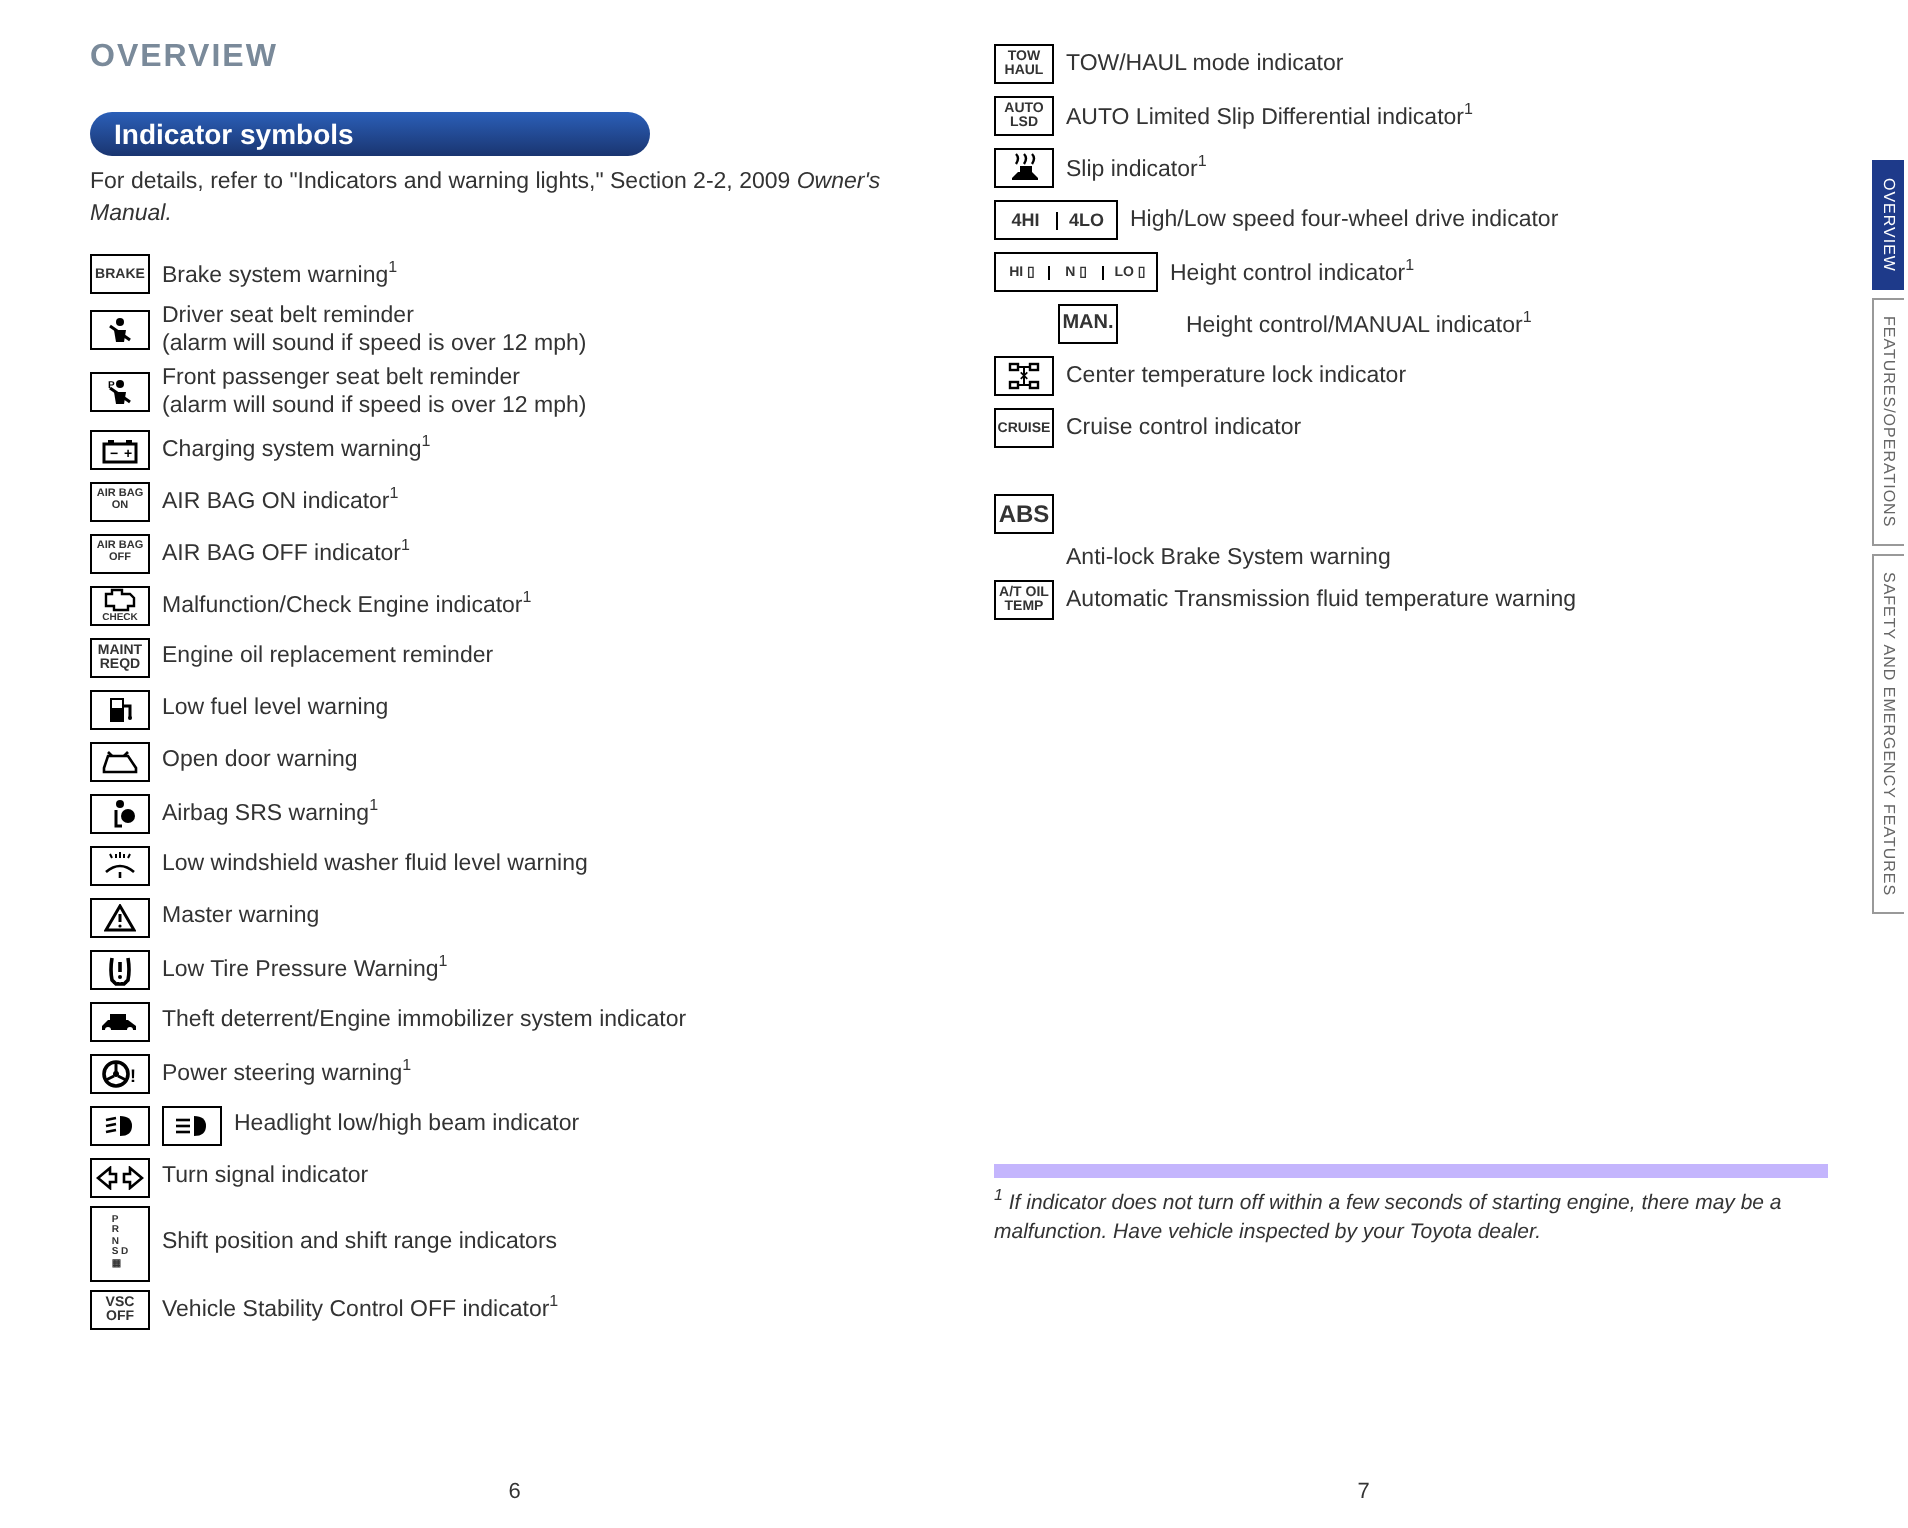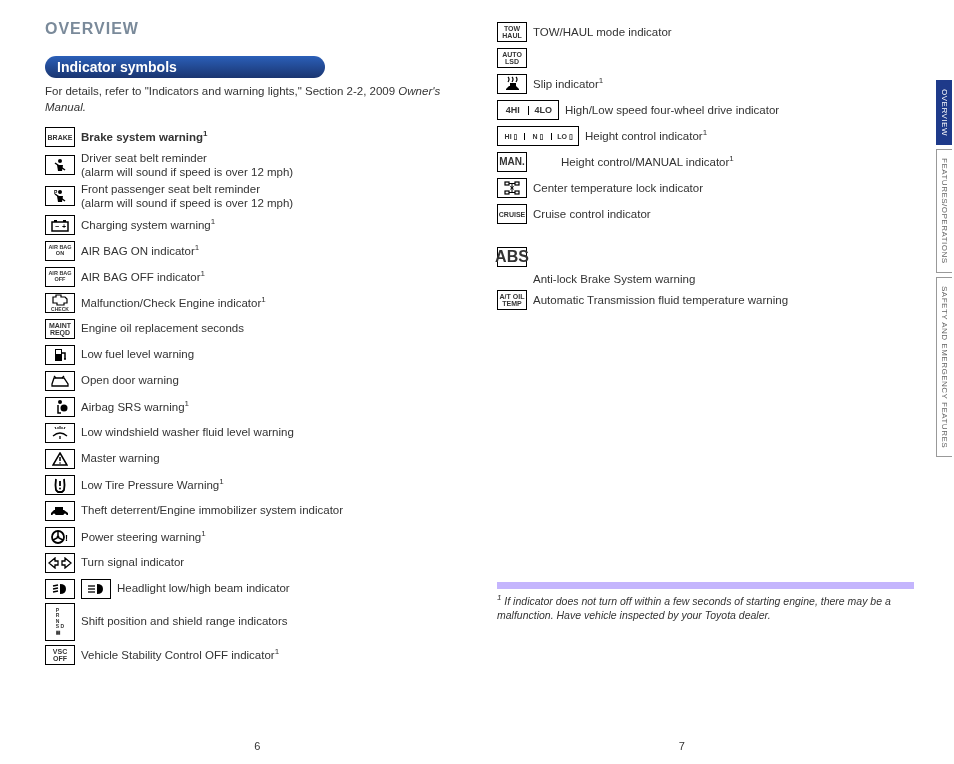--- a/index.html
+++ b/index.html
@@ -32,21 +32,21 @@
 <body>
 
 <div class="page">
   <div class="col">
     <div class="overview-title">OVERVIEW</div>
     <div class="header-bar">Indicator symbols</div>
     <div class="intro"><span>For details, refer to "Indicators and warning lights," Section 2-2, 2009 </span><em>Owner's Manual.</em></div>
     <div id="left-list">
         <div class="row">
           <div class="icon" style="font-size: 7px; white-space: pre;">BRAKE</div>
-          <div class="desc" style="white-space: pre-line; font-weight: bold;">Brake system warning<span class="sup">1</span></div>
+          <div class="desc" style="white-space: pre-line;">Brake system warning<span class="sup">1</span></div>
         </div>
         <div class="row">
           <div class="icon">
             <svg width="16" height="16" viewBox="0 0 16 16">
               <circle cx="8" cy="4" r="2" fill="#000"></circle>
               <path d="M5 8 L11 8 L10 14 L6 14 Z" fill="#000"></path>
               <line x1="3" y1="6" x2="13" y2="13" stroke="#000" stroke-width="1.5"></line>
             </svg>
           </div>
           <div class="desc" style="white-space: pre-line;">Driver seat belt reminder
@@ -91,21 +91,21 @@
             <svg width="18" height="12" viewBox="0 0 18 12">
               <path d="M2 3 L5 3 L5 1 L10 1 L10 3 L14 3 L16 5 L16 9 L13 9 L13 11 L6 11 L6 9 L2 9 Z" fill="none" stroke="#000" stroke-width="1.2"></path>
             </svg>
             <div style="font-size:5px;margin-top:1px">CHECK</div>
           </div>
           <div class="desc" style="white-space: pre-line;">Malfunction/Check Engine indicator<span class="sup">1</span></div>
         </div>
         <div class="row">
           <div class="icon" style="font-size: 7px; white-space: pre;">MAINT
 REQD</div>
-          <div class="desc" style="white-space: pre-line;">Engine oil replacement seconds</div>
+          <div class="desc" style="white-space: pre-line;">Engine oil replacement reminder</div>
         </div>
         <div class="row">
           <div class="icon">
             <svg width="14" height="16" viewBox="0 0 14 16">
               <rect x="2" y="2" width="7" height="12" fill="#000"></rect>
               <rect x="3" y="3" width="5" height="4" fill="#fff"></rect>
               <path d="M9 6 L12 6 L12 12" stroke="#000" stroke-width="1.5" fill="none"></path>
               <circle cx="12" cy="12" r="1" fill="#000"></circle>
             </svg>
           </div>
@@ -178,29 +178,20 @@
             <svg width="20" height="16" viewBox="0 0 20 16">
               <circle cx="8" cy="8" r="6" fill="none" stroke="#000" stroke-width="1.8"></circle>
               <circle cx="8" cy="8" r="1.5" fill="#000"></circle>
               <line x1="8" y1="2" x2="8" y2="7" stroke="#000" stroke-width="1.5"></line>
               <line x1="3" y1="11" x2="7" y2="9" stroke="#000" stroke-width="1.5"></line>
               <line x1="13" y1="11" x2="9" y2="9" stroke="#000" stroke-width="1.5"></line>
               <text x="15" y="12" font-size="9" font-weight="bold">!</text>
             </svg>
           </div>
           <div class="desc" style="white-space: pre-line;">Power steering warning<span class="sup">1</span></div>
-        </div>
-        <div class="row">
-          <div class="icon">
-            <svg width="24" height="12" viewBox="0 0 24 12">
-              <path d="M1 6 L7 1 L7 4 L10 4 L10 8 L7 8 L7 11 Z" fill="none" stroke="#000" stroke-width="1.3"></path>
-              <path d="M23 6 L17 1 L17 4 L14 4 L14 8 L17 8 L17 11 Z" fill="none" stroke="#000" stroke-width="1.3"></path>
-            </svg>
-          </div>
-          <div class="desc" style="white-space: pre-line;">Turn signal indicator</div>
         </div>
         <div class="row">
           <div style="display: flex;">
             <div class="icon">
               <svg width="16" height="14" viewBox="0 0 16 14">
                 <path d="M8 2 Q14 2 14 7 Q14 12 8 12 Z" fill="#000"></path>
                 <line x1="1" y1="4" x2="6" y2="3" stroke="#000" stroke-width="1.3"></line>
                 <line x1="1" y1="7" x2="6" y2="6" stroke="#000" stroke-width="1.3"></line>
                 <line x1="1" y1="10" x2="6" y2="9" stroke="#000" stroke-width="1.3"></line>
               </svg>
@@ -210,40 +201,50 @@
                 <path d="M10 2 Q16 2 16 7 Q16 12 10 12 Z" fill="#000"></path>
                 <line x1="1" y1="4" x2="8" y2="4" stroke="#000" stroke-width="1.3"></line>
                 <line x1="1" y1="7" x2="8" y2="7" stroke="#000" stroke-width="1.3"></line>
                 <line x1="1" y1="10" x2="8" y2="10" stroke="#000" stroke-width="1.3"></line>
               </svg>
             </div>
           </div>
           <div class="desc" style="white-space: pre-line;">Headlight low/high beam indicator</div>
         </div>
         <div class="row">
+          <div class="icon">
+            <svg width="24" height="12" viewBox="0 0 24 12">
+              <path d="M1 6 L7 1 L7 4 L10 4 L10 8 L7 8 L7 11 Z" fill="none" stroke="#000" stroke-width="1.3"></path>
+              <path d="M23 6 L17 1 L17 4 L14 4 L14 8 L17 8 L17 11 Z" fill="none" stroke="#000" stroke-width="1.3"></path>
+            </svg>
+          </div>
+          <div class="desc" style="white-space: pre-line;">Turn signal indicator</div>
+        </div>
+        <div class="row">
           <div class="shift-icon">P<br>R<br>N<br>S D<br>▦</div>
-          <div class="desc" style="white-space: pre-line;">Shift position and shield range indicators</div>
+          <div class="desc" style="white-space: pre-line;">Shift position and shift range indicators</div>
         </div>
         <div class="row">
           <div class="icon" style="font-size: 7px; white-space: pre;">VSC
 OFF</div>
           <div class="desc" style="white-space: pre-line;">Vehicle Stability Control OFF indicator<span class="sup">1</span></div>
         </div>
       </div>
   </div>
   <div class="col col-right">
     <div id="right-list">
         <div class="row">
           <div class="icon" style="font-size: 7px; white-space: pre;">TOW
 HAUL</div>
           <div class="desc" style="white-space: pre-line;">TOW/HAUL mode indicator</div>
         </div>
         <div class="row">
           <div class="icon" style="font-size: 7px; white-space: pre;">AUTO
 LSD</div>
+          <div class="desc" style="white-space: pre-line;">AUTO Limited Slip Differential indicator<span class="sup">1</span></div>
         </div>
         <div class="row">
           <div class="icon">
             <svg width="18" height="16" viewBox="0 0 18 16">
               <path d="M3 13 L6 10 L13 10 L16 13 L16 14 L3 14 Z" fill="#000"></path>
               <rect x="7" y="7" width="6" height="3" fill="#000"></rect>
               <path d="M5 6 Q7 3 5 1 M9 6 Q11 3 9 1 M13 6 Q15 3 13 1" stroke="#000" stroke-width="1.2" fill="none"></path>
             </svg>
           </div>
           <div class="desc" style="white-space: pre-line;">Slip indicator<span class="sup">1</span></div>
@@ -257,21 +258,21 @@
         </div>
         <div class="row">
           <div class="icon db triple">
             <div class="h" style="font-size: 7px;">HI ▯</div>
             <div class="h" style="font-size: 7px;">N ▯</div>
             <div class="h" style="font-size: 7px;">LO ▯</div>
           </div>
           <div class="desc" style="white-space: pre-line;">Height control indicator<span class="sup">1</span></div>
         </div>
         <div class="row">
-          <div class="icon" style="font-size: 10px; font-weight: 900; white-space: pre;">MAN.</div>
+          <div class="icon" style="font-size: 10px; font-weight: 900; white-space: pre; margin-left: 32px;">MAN.</div>
           <div class="desc" style="white-space: pre-line; padding-left: 28px;">Height control/MANUAL indicator<span class="sup">1</span></div>
         </div>
         <div class="row">
           <div class="icon">
             <svg width="18" height="16" viewBox="0 0 18 16">
               <rect x="2" y="2" width="4" height="3" fill="none" stroke="#000" stroke-width="1.2"></rect>
               <rect x="12" y="2" width="4" height="3" fill="none" stroke="#000" stroke-width="1.2"></rect>
               <rect x="2" y="11" width="4" height="3" fill="none" stroke="#000" stroke-width="1.2"></rect>
               <rect x="12" y="11" width="4" height="3" fill="none" stroke="#000" stroke-width="1.2"></rect>
               <line x1="6" y1="3.5" x2="12" y2="3.5" stroke="#000"></line>
@@ -280,21 +281,21 @@
               <text x="6.5" y="10" font-size="6">✕</text>
             </svg>
           </div>
           <div class="desc" style="white-space: pre-line;">Center temperature lock indicator</div>
         </div>
         <div class="row">
           <div class="icon" style="font-size: 7px; white-space: pre;">CRUISE</div>
           <div class="desc" style="white-space: pre-line;">Cruise control indicator</div>
         </div>
         <div class="row">
-          <div class="icon" style="font-size: 16px; font-weight: 900; white-space: pre;">ABS</div>
+          <div class="icon" style="font-size: 12px; font-weight: 900; white-space: pre;">ABS</div>
           <div class="desc" style="white-space: pre-line; margin-top: 44px;">Anti-lock Brake System warning</div>
         </div>
         <div class="row">
           <div class="icon" style="font-size: 7px; white-space: pre;">A/T OIL
 TEMP</div>
           <div class="desc" style="white-space: pre-line;">Automatic Transmission fluid temperature warning</div>
         </div>
       </div>
     <div class="footnote"><span class="sup">1</span><span> If indicator does not turn off within a few seconds of starting engine, there may be a malfunction. Have vehicle inspected by your Toyota dealer.</span></div>
   </div>

